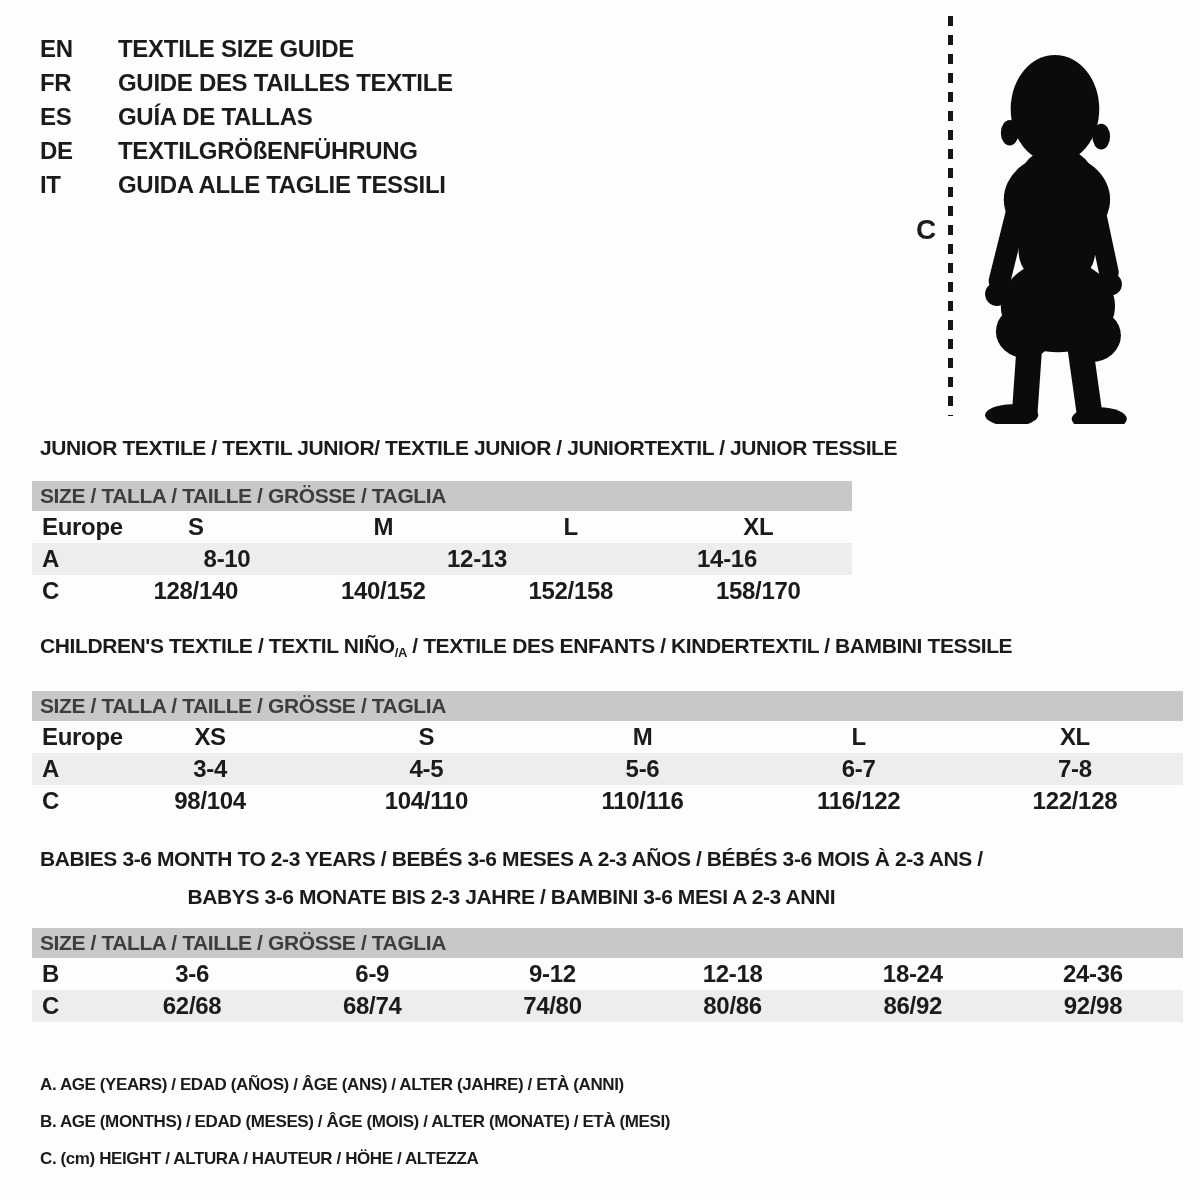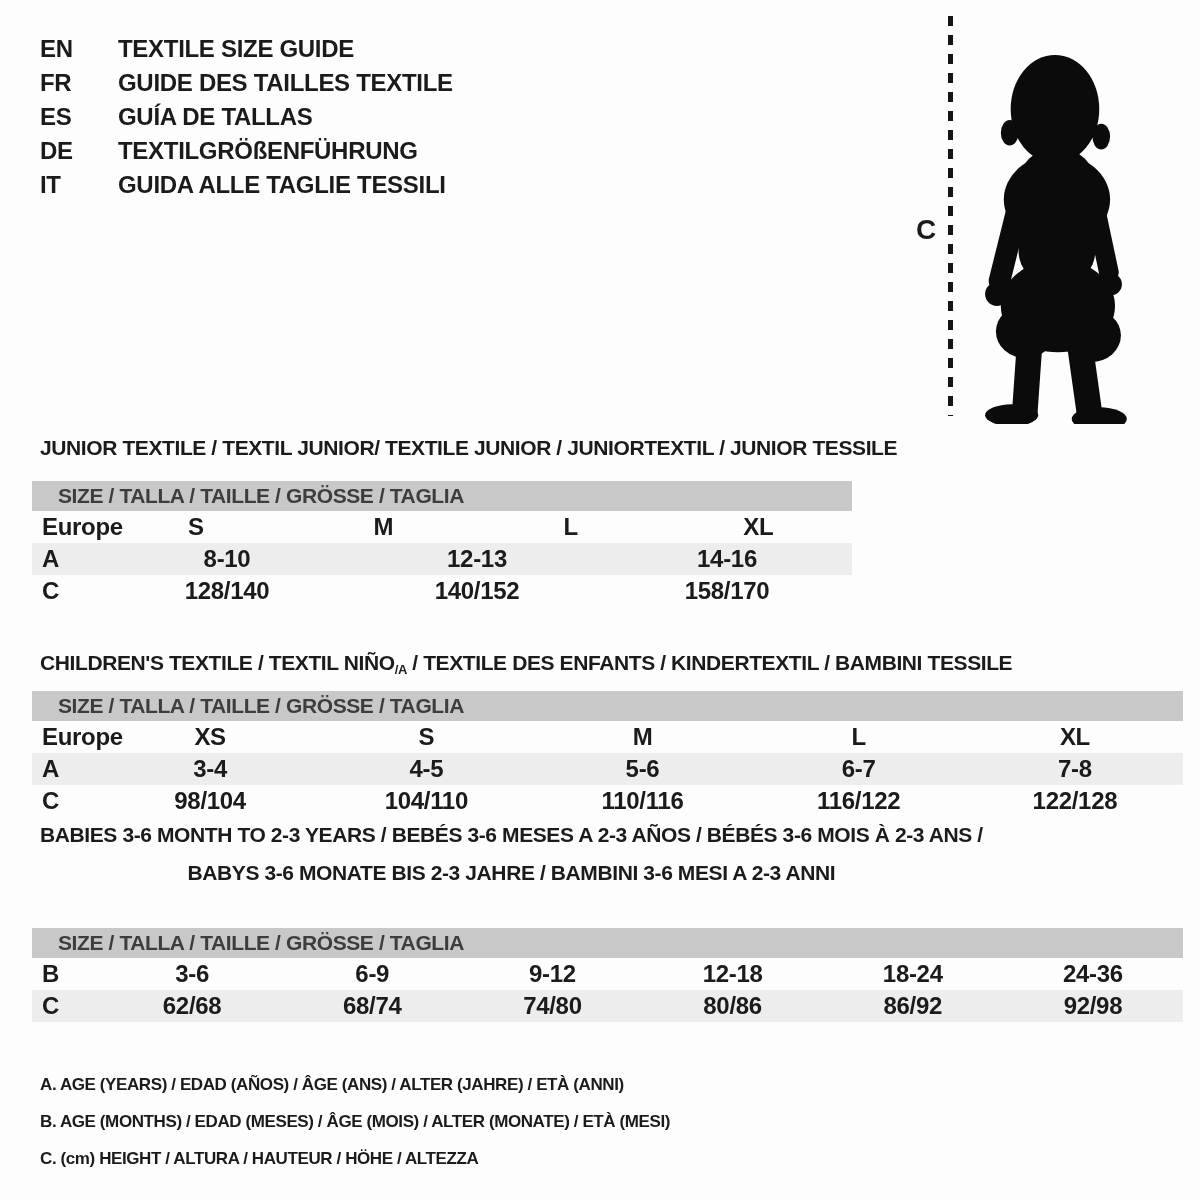--- a/index.html
+++ b/index.html
@@ -30,21 +30,21 @@
   
   .section-title{position:absolute;left:40px;font-size:21px;font-weight:700;letter-spacing:-0.4px;white-space:nowrap;text-align:center;}
   .sub-small{font-size:13px;vertical-align:-4px;font-weight:700;}
   .two-line{line-height:38px;white-space:nowrap;}
 
   
   .size-table{position:absolute;left:32px;}
   .thead{
     height:30px;line-height:30px;background:var(--bar,#c8c8c8);
     color:var(--barText,#3d3d3d);font-size:21px;font-weight:700;
-    padding-left:26px;letter-spacing:-0.4px;
+    padding-left:8px;letter-spacing:-0.4px;
   }
   .trow{display:flex;height:32px;line-height:32px;font-size:24px;font-weight:700;letter-spacing:-0.3px;}
   .trow.alt{background:var(--alt,#ededed);}
   .tlabel{width:60px;padding-left:10px;text-align:left;flex:0 0 auto;}
   .tcell{flex:1 1 0;text-align:center;}
 
   
   .legend{position:absolute;left:40px;top:1066px;}
   .legend-line{line-height:37px;font-size:17px;font-weight:700;letter-spacing:-0.4px;white-space:nowrap;}
 </style>
@@ -120,25 +120,26 @@
     <div class="trow alt">
       <div class="tlabel">A</div>
       <div class="tcell">8-10</div>
       <div class="tcell">12-13</div>
       <div class="tcell">14-16</div>
     </div>
     <div class="trow">
       <div class="tlabel">C</div>
       <div class="tcell">128/140</div>
       <div class="tcell">140/152</div>
+      <div class="tcell">152/158</div>
       <div class="tcell">158/170</div>
     </div>
   </div>
 
-  <div class="section-title" style="top:651px"><span>CHILDREN'S TEXTILE / TEXTIL NIÑO</span><span class="sub-small">/A</span><span> / TEXTILE DES ENFANTS / KINDERTEXTIL / BAMBINI TESSILE</span></div>
+  <div class="section-title" style="top:634px"><span>CHILDREN'S TEXTILE / TEXTIL NIÑO</span><span class="sub-small">/A</span><span> / TEXTILE DES ENFANTS / KINDERTEXTIL / BAMBINI TESSILE</span></div>
   <div class="size-table" style="top:691px;width:1151px">
     <div class="thead">SIZE / TALLA / TAILLE / GRÖSSE / TAGLIA</div>
     <div class="trow">
       <div class="tlabel">Europe</div>
       <div class="tcell">XS</div>
       <div class="tcell">S</div>
       <div class="tcell">M</div>
       <div class="tcell">L</div>
       <div class="tcell">XL</div>
     </div>
@@ -153,21 +154,21 @@
     <div class="trow">
       <div class="tlabel">C</div>
       <div class="tcell">98/104</div>
       <div class="tcell">104/110</div>
       <div class="tcell">110/116</div>
       <div class="tcell">116/122</div>
       <div class="tcell">122/128</div>
     </div>
   </div>
 
-  <div class="section-title two-line" style="top:816px">
+  <div class="section-title two-line" style="top:840px">
     <div>BABIES 3-6 MONTH TO 2-3 YEARS / BEBÉS 3-6 MESES A 2-3 AÑOS / BÉBÉS 3-6 MOIS À 2-3 ANS /</div>
     <div>BABYS 3-6 MONATE BIS 2-3 JAHRE / BAMBINI 3-6 MESI A 2-3 ANNI</div>
   </div>
   <div class="size-table" style="top:928px;width:1151px">
     <div class="thead">SIZE / TALLA / TAILLE / GRÖSSE / TAGLIA</div>
     <div class="trow">
       <div class="tlabel">B</div>
       <div class="tcell">3-6</div>
       <div class="tcell">6-9</div>
       <div class="tcell">9-12</div>

